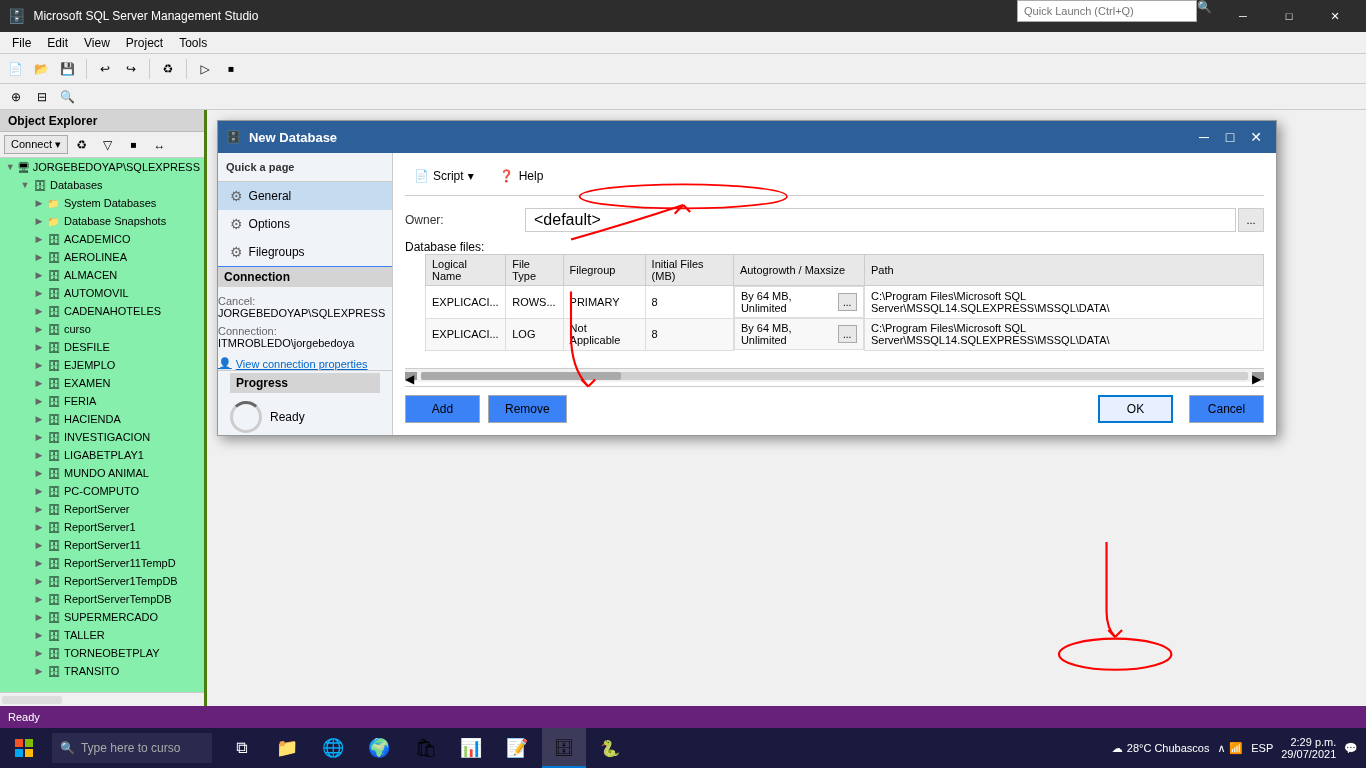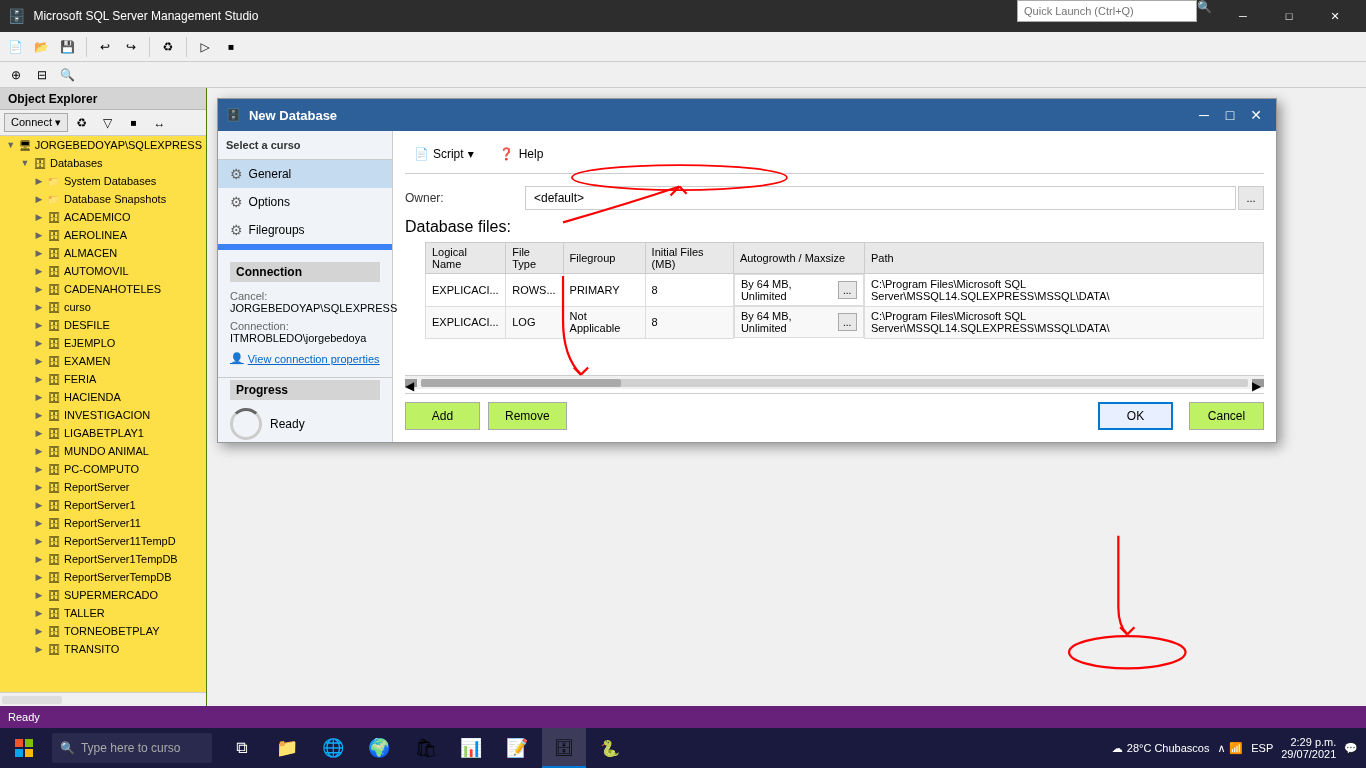--- a/index.html
+++ b/index.html
@@ -31,21 +31,21 @@
     
     .toolbar { height: 30px; background: #f0f0f0; border-bottom: 1px solid #ccc; display: flex; align-items: center; padding: 0 4px; gap: 2px; }
     .toolbar-btn { width: 24px; height: 24px; display: flex; align-items: center; justify-content: center; cursor: pointer; border: 1px solid transparent; }
     .toolbar-separator { width: 1px; height: 20px; background: #ccc; margin: 0 4px; }
     .quick-launch { width: 180px; height: 22px; border: 1px solid #aaa; padding: 2px 6px; font-size: 11px; margin-left: auto; background: white; }
 
     
     .content-area { display: flex; flex: 1; overflow: hidden; }
 
     
-    .object-explorer { width: 207px; background: #fde047; border-right: 1px solid #4d7c0f; display: flex; flex-direction: column; min-width: 207px; }
+    .object-explorer { width: 207px; background: #86efac; border-right: 3px solid #4d7c0f; display: flex; flex-direction: column; min-width: 207px; }
     .panel-header { height: 22px; background: #d4d4d4; display: flex; align-items: center; padding: 0 8px; font-size: 12px; font-weight: bold; border-bottom: 1px solid #bbb; }
     .oe-toolbar { height: 26px; background: #f0f0f0; display: flex; align-items: center; padding: 0 4px; gap: 2px; border-bottom: 1px solid #ccc; }
     .oe-btn { padding: 2px 6px; font-size: 11px; cursor: pointer; border: 1px solid #aaa; background: #e8e8e8; }
     .oe-tree { flex: 1; overflow-y: auto; font-size: 11px; }
     .tree-item { display: flex; align-items: center; padding: 2px 4px; cursor: pointer; white-space: nowrap; }
     .tree-expand { width: 14px; display: flex; align-items: center; justify-content: center; font-size: 9px; color: #666; }
     .tree-icon { width: 16px; height: 14px; margin-right: 2px; display: flex; align-items: center; justify-content: center; font-size: 10px; }
     .tree-label { font-size: 11px; }
     
     
@@ -55,21 +55,21 @@
     .dialog-title-controls { display: flex; gap: 2px; }
     .dialog-ctrl { width: 24px; height: 24px; display: flex; align-items: center; justify-content: center; cursor: pointer; color: white; font-size: 14px; }
     .dialog-body { display: flex; flex: 1; }
     
     
     .dialog-left { width: 175px; background: #f0f4f8; border-right: 1px solid #ccc; display: flex; flex-direction: column; }
     .select-page-label { padding: 8px; font-size: 11px; font-weight: bold; color: #333; border-bottom: 1px solid #ccc; }
     .page-item { display: flex; align-items: center; gap: 6px; padding: 6px 12px; cursor: pointer; font-size: 12px; }
     .page-item.active { background: #c5dbf0; }
     .page-icon { font-size: 14px; color: #666; }
-    .dialog-connection { padding: 12px; border-top: 6px solid #3b82f6; margin-top: auto; }
+    .dialog-connection { border-top: 1px solid #3b82f6; margin-top: auto; }
     .conn-title { font-weight: bold; font-size: 12px; margin-bottom: 8px; background: #d4d4d4; padding: 3px 6px; }
     .conn-row { margin-bottom: 6px; font-size: 11px; }
     .conn-label { color: #666; }
     .conn-value { font-weight: normal; }
     .conn-link { color: #0066cc; text-decoration: underline; cursor: pointer; font-size: 11px; display: flex; align-items: center; gap: 4px; margin-top: 8px; }
     .dialog-progress { padding: 2px 12px; border-top: 1px solid #ccc; }
     .progress-title { font-weight: bold; font-size: 12px; background: #d4d4d4; padding: 3px 6px; margin-bottom: 8px; }
     .progress-spinner { width: 32px; height: 32px; border-radius: 50%; border: 3px solid #ccc; border-top-color: #666; display: inline-block; margin-right: 8px; vertical-align: middle; }
     .progress-row { display: flex; align-items: center; }
     
@@ -77,29 +77,29 @@
     .dialog-right { flex: 1; display: flex; flex-direction: column; padding: 12px; }
     .dialog-toolbar { display: flex; align-items: center; gap: 8px; margin-bottom: 12px; border-bottom: 1px solid #ccc; padding-bottom: 8px; }
     .dialog-toolbar-btn { display: flex; align-items: center; gap: 4px; padding: 3px 8px; cursor: pointer; font-size: 12px; border: 1px solid transparent; }
     .form-row { display: flex; align-items: center; margin-bottom: 8px; }
     .form-label { width: 120px; font-size: 12px; color: #333; }
     .form-input { flex: 1; height: 24px; border: 1px solid #0078d4; padding: 2px 4px; font-size: 12px; outline: none; }
     .form-input-owner { flex: 1; height: 24px; border: 1px solid #ccc; padding: 2px 4px; font-size: 12px; display: flex; align-items: center; justify-content: space-between; }
     .form-browse { width: 26px; height: 24px; border: 1px solid #ccc; background: #e8e8e8; display: flex; align-items: center; justify-content: center; cursor: pointer; font-size: 11px; margin-left: 2px; }
     .form-checkbox-row { display: flex; align-items: center; gap: 6px; margin-bottom: 12px; }
     .form-checkbox { width: 13px; height: 13px; }
-    .section-title { font-size: 16px; margin-bottom: 6px; }
+    .section-title { font-size: 12px; }
     
     
     .files-table { width: 100%; border-collapse: collapse; font-size: 11px; }
     .files-table th { background: #e8e8e8; border: 1px solid #ccc; padding: 3px 6px; text-align: left; font-weight: normal; font-size: 11px; }
     .files-table td { border: 1px solid #ddd; padding: 3px 6px; }
     .files-table tr:nth-child(even) { background: #f8f8f8; }
     .ellipsis-btn { width: 20px; height: 18px; border: 1px solid #aaa; background: #e8e8e8; cursor: pointer; font-size: 10px; display: flex; align-items: center; justify-content: center; }
-    .dialog-btn { min-width: 75px; height: 28px; padding: 4px 16px; cursor: pointer; font-size: 12px; border: 1px solid #aaa; background: #bef264; display: flex; align-items: center; justify-content: center; }
+    .dialog-btn { min-width: 75px; height: 28px; padding: 4px 16px; cursor: pointer; font-size: 12px; border: 1px solid #aaa; background: #3b82f6; display: flex; align-items: center; justify-content: center; }
     .dialog-btn.primary { background: #e8f0ff; border: 2px solid #0078d4; }
     .scroll-bar-area { height: 14px; background: #f0f0f0; border-top: 1px solid #ccc; display: flex; align-items: center; }
     .scroll-track { height: 8px; background: #d0d0d0; flex: 1; margin: 0 4px; border-radius: 2px; }
     .scroll-thumb { width: 200px; height: 8px; background: #aaa; border-radius: 2px; }
 
     
     .annotation-layer { position: absolute; top: 0; left: 0; width: 100%; height: 100%; pointer-events: none; z-index: 500; }
   </style>
 </head>
 <body>
@@ -114,20 +114,27 @@
     <div class="title-bar-controls">
 
       <input class="quick-launch" style="color: rgb(51, 51, 51);" placeholder="Quick Launch (Ctrl+Q)">
       <span style="color:white;margin-right:8px;font-size:12px;">🔍</span>
       <div class="title-ctrl">─</div>
       <div class="title-ctrl">□</div>
       <div class="title-ctrl close">✕</div>
     </div>
   </div>
 
+  <div class="menu-bar">
+    <div class="menu-item">File</div>
+    <div class="menu-item">Edit</div>
+    <div class="menu-item">View</div>
+    <div class="menu-item">Project</div>
+    <div class="menu-item">Tools</div>
+  </div>
 
   <div class="toolbar">
     <div class="toolbar-btn">📄</div>
     <div class="toolbar-btn">📂</div>
     <div class="toolbar-btn">💾</div>
     <div class="toolbar-separator"></div>
     <div class="toolbar-btn">↩</div>
     <div class="toolbar-btn">↪</div>
     <div class="toolbar-separator"></div>
     <div class="toolbar-btn">♻</div>
@@ -322,21 +329,21 @@
           <div class="dialog-title-controls">
             <div class="dialog-ctrl">─</div>
             <div class="dialog-ctrl">□</div>
             <div class="dialog-ctrl close">✕</div>
           </div>
         </div>
 
         <div class="dialog-body">
 
           <div class="dialog-left">
-            <div class="select-page-label">Select a curso</div>
+            <div class="select-page-label">Quick a page</div>
             <div class="page-item active">
               <span class="page-icon">⚙</span>
               <span>General</span>
             </div>
             <div class="page-item">
               <span class="page-icon">⚙</span>
               <span>Options</span>
             </div>
             <div class="page-item">
               <span class="page-icon">⚙</span>
@@ -381,21 +388,21 @@
               <div class="dialog-toolbar-btn">
                 <span>❓</span>
                 <span>Help</span>
               </div>
             </div>
 
 
             <div class="form-row">
               <label class="form-label">Owner:</label>
               <div class="form-input-owner" style="flex:1; display:flex; height:24px; border:1px solid #ccc; background:white;">
-                <span style="padding:2px 4px; font-size:12px;text-align:right;">&lt;default&gt;</span>
+                <span style="padding:2px 4px; font-size:16px;text-align:right;">&lt;default&gt;</span>
               </div>
               <div class="form-browse">...</div>
             </div>
 
 
             <div class="section-title">Database files:</div>
 
             <div style="overflow-x:auto; flex:1;padding-left:20px;">
               <table class="files-table">
                 <thead>

